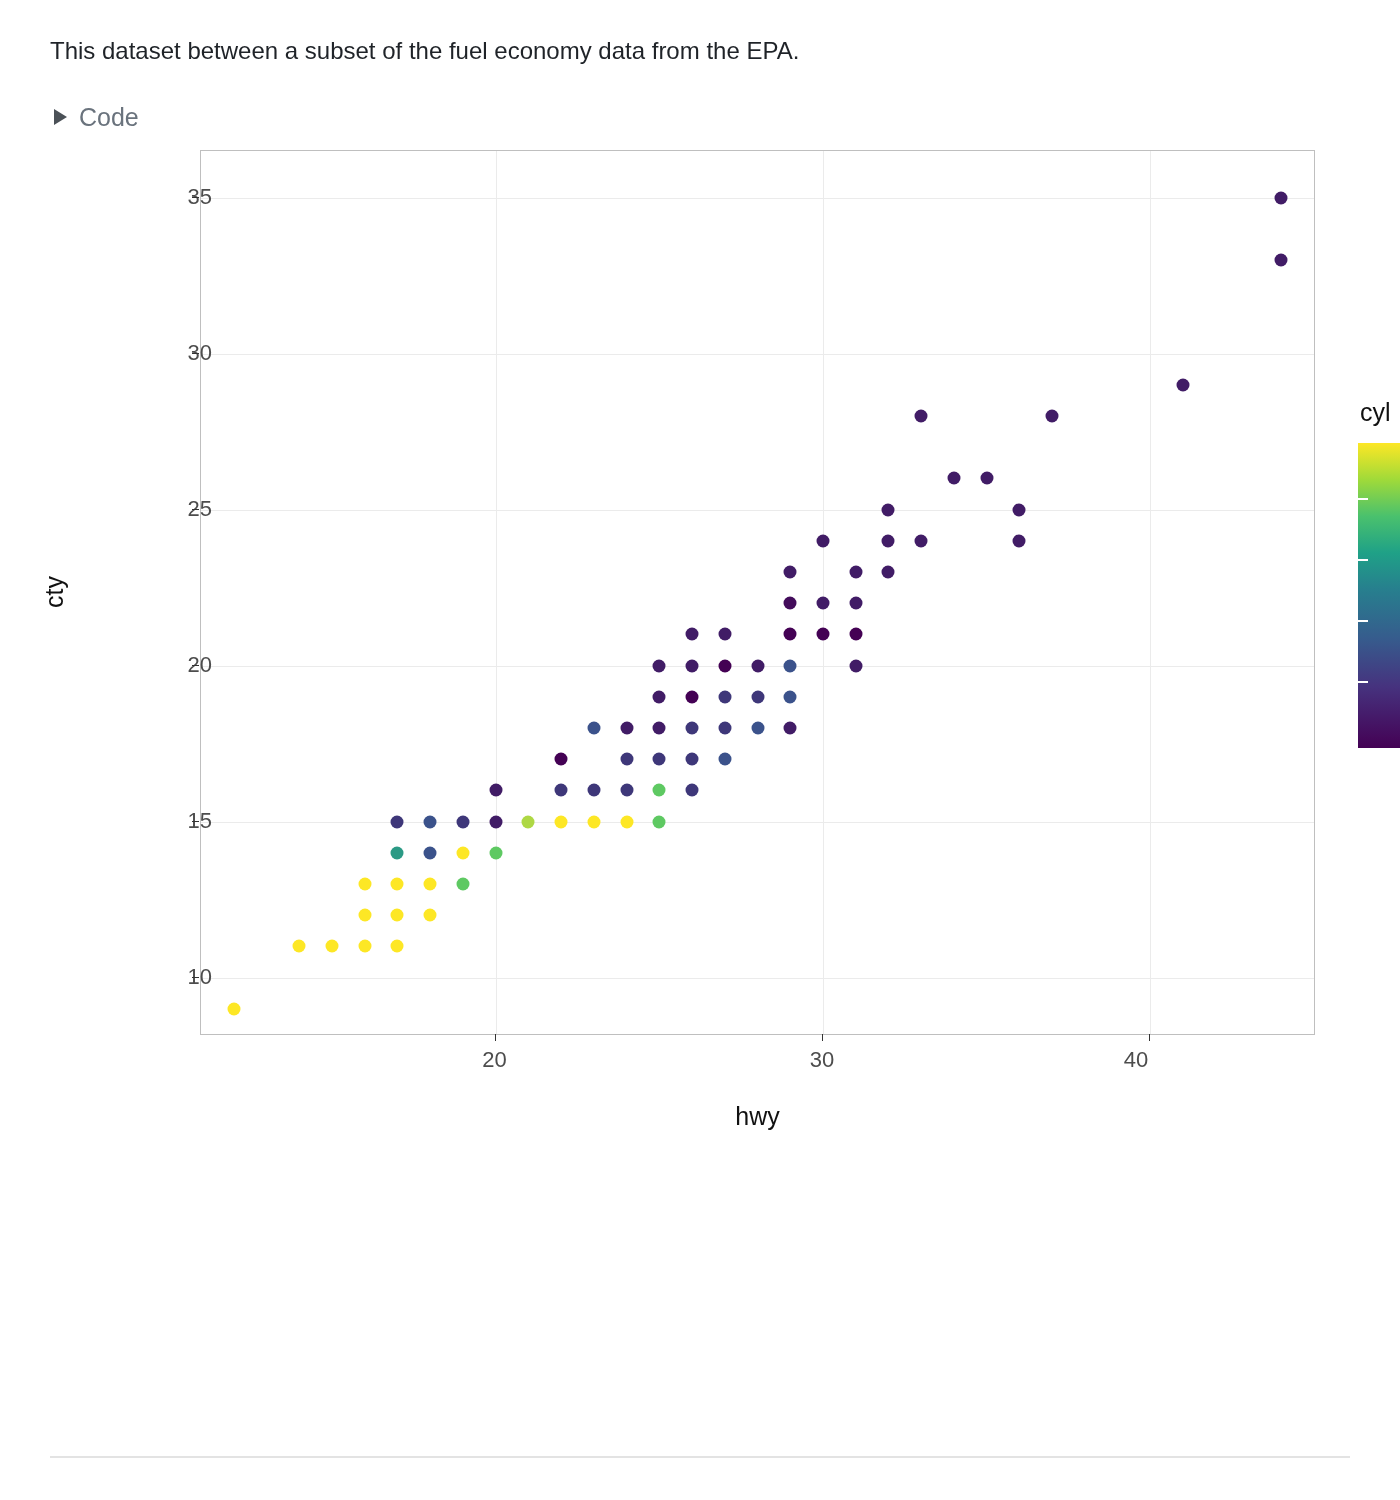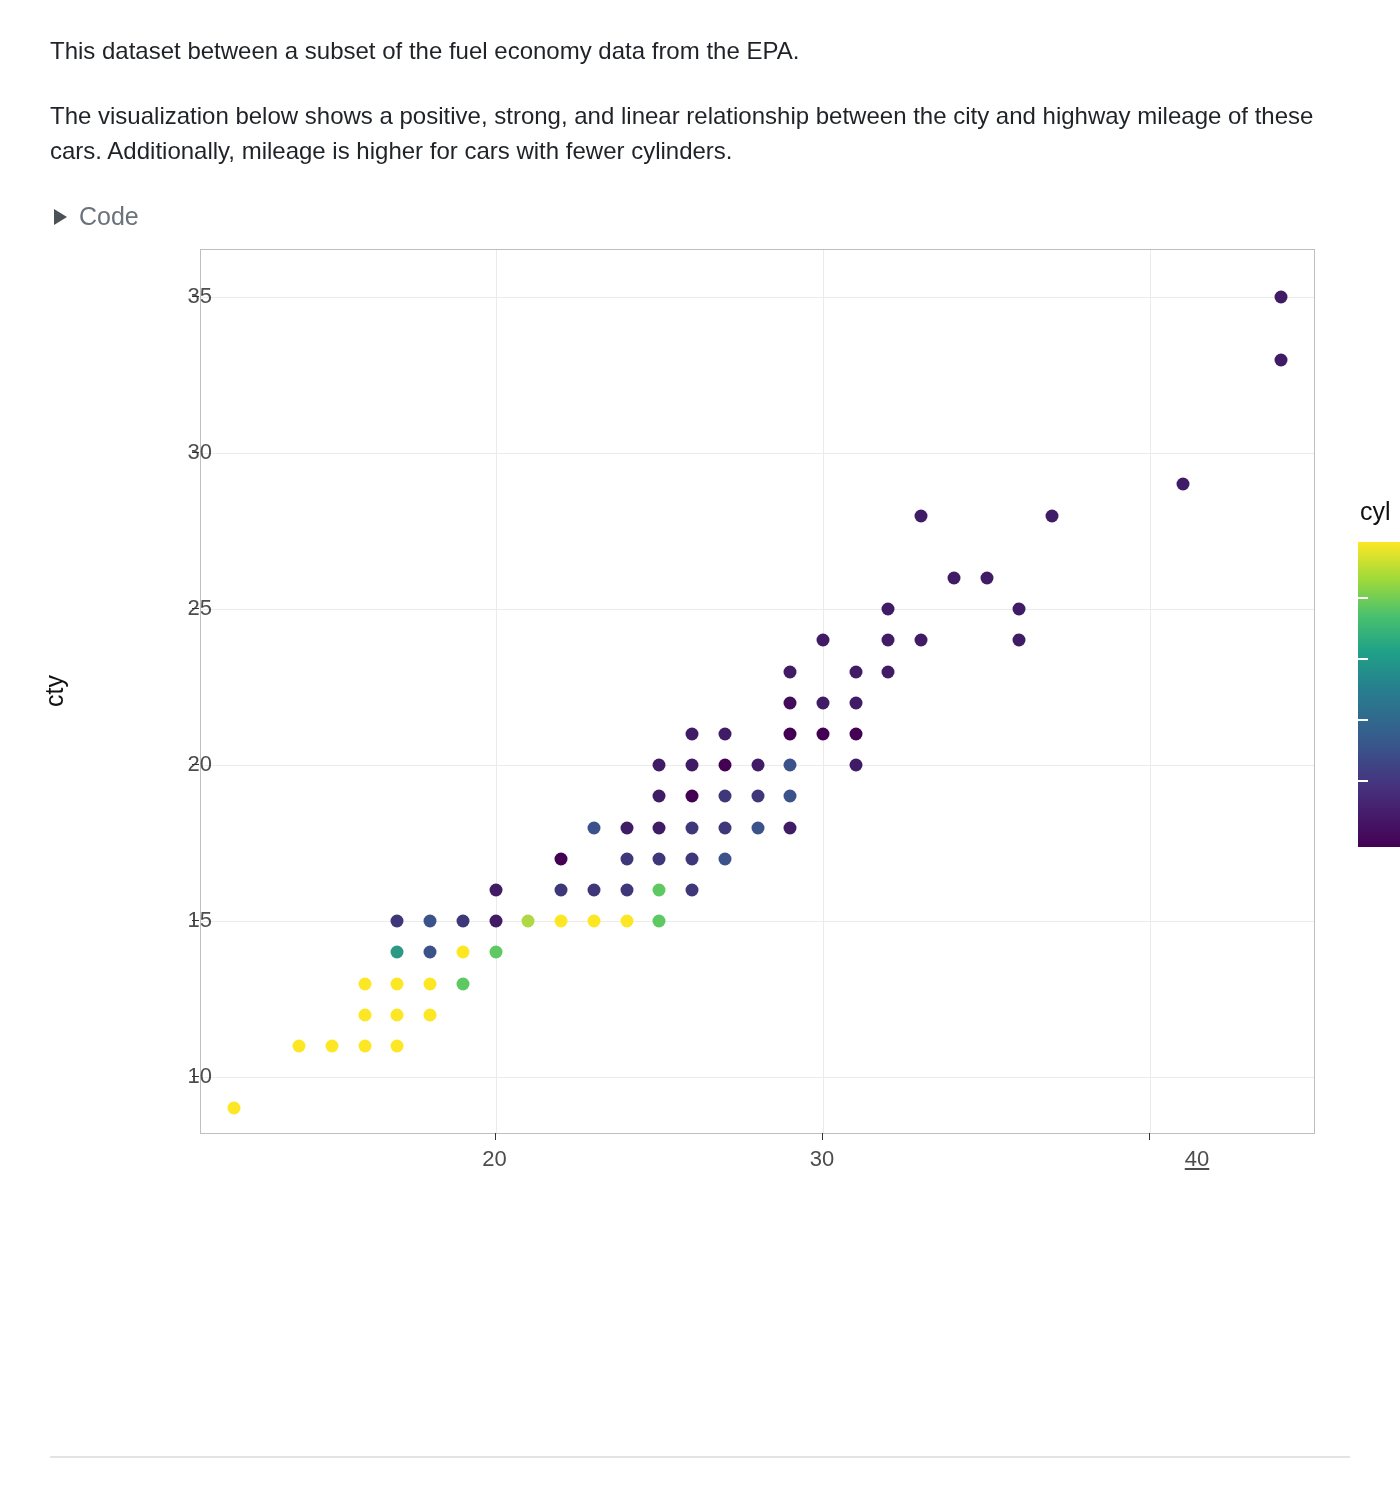--- a/index.html
+++ b/index.html
@@ -173,21 +173,20 @@
     background: #e3e3e3;
   }
 </style>
 </head>
 <body>
 
 <div class="page">
 
 
   <p class="para">This dataset between a subset of the fuel economy data from the EPA.</p>
-  <p class="para">The visualization below shows a positive, strong, and linear relationship between the city and highway mileage of these cars. Additionally, mileage is higher for cars with fewer cylinders.</p>
 
   <div class="code-fold">
     <span class="tri"></span>
     <span>Code</span>
   </div>
 
   <div class="figure">
     <div class="plot-area-outer">
       <div class="panel" id="panel">
           <div class="gridline-v" style="left: 294.618px;"></div>
@@ -289,23 +288,24 @@
         <div class="ytick-label" style="top: 358.816px;">25</div>
         <div class="ytick-mark" style="top: 358.816px; left: 132px;"></div>
         <div class="ytick-label" style="top: 202.809px;">30</div>
         <div class="ytick-mark" style="top: 202.809px; left: 132px;"></div>
         <div class="ytick-label" style="top: 46.8021px;">35</div>
         <div class="ytick-mark" style="top: 46.8021px; left: 132px;"></div>
         <div class="xtick-label" style="left: 434.618px; top: 897px;">20</div>
         <div class="xtick-mark" style="left: 434.618px; top: 884px;"></div>
         <div class="xtick-label" style="left: 761.971px; top: 897px;">30</div>
         <div class="xtick-mark" style="left: 761.971px; top: 884px;"></div>
-        <div class="xtick-label" style="left: 1137px; top: 897px; text-decoration: underline;">40</div>
+        <div class="xtick-label" style="left: 1076px; top: 897px;">40</div>
         <div class="xtick-mark" style="left: 1089.32px; top: 884px;"></div>
       </div>
+    <div class="axis-title-x">hwy</div>
     <div class="axis-title-y">cty</div>
 
     <div class="legend">
       <div class="legend-title">cyl</div>
       <div class="colorbar">
         <div class="cb-tick" style="top:55px"></div>
 
         <div class="cb-tick" style="top:116px"></div>
 
         <div class="cb-tick" style="top:177px"></div>

